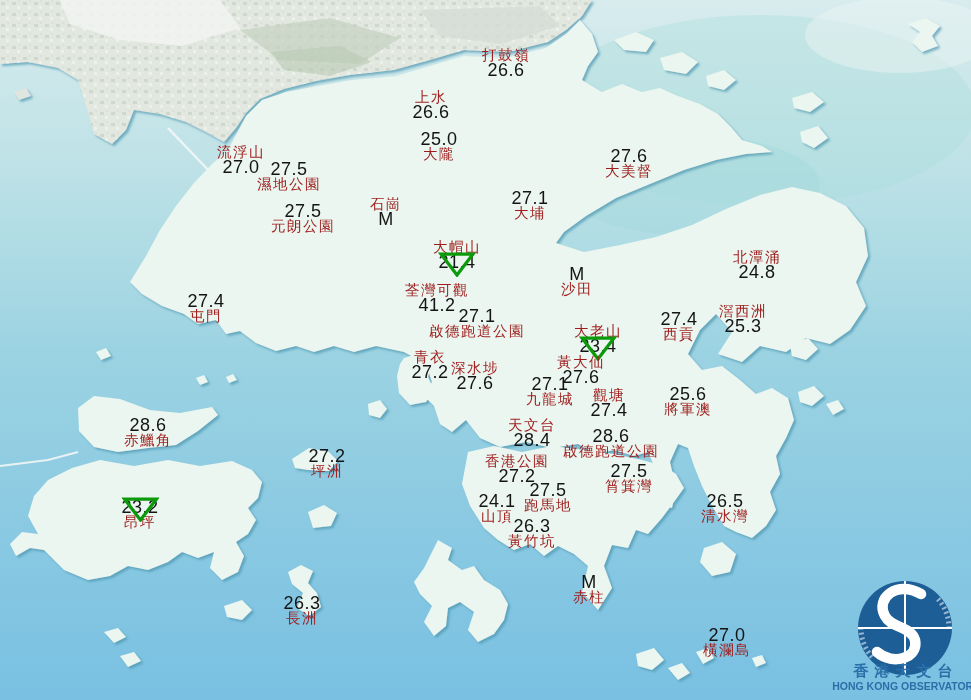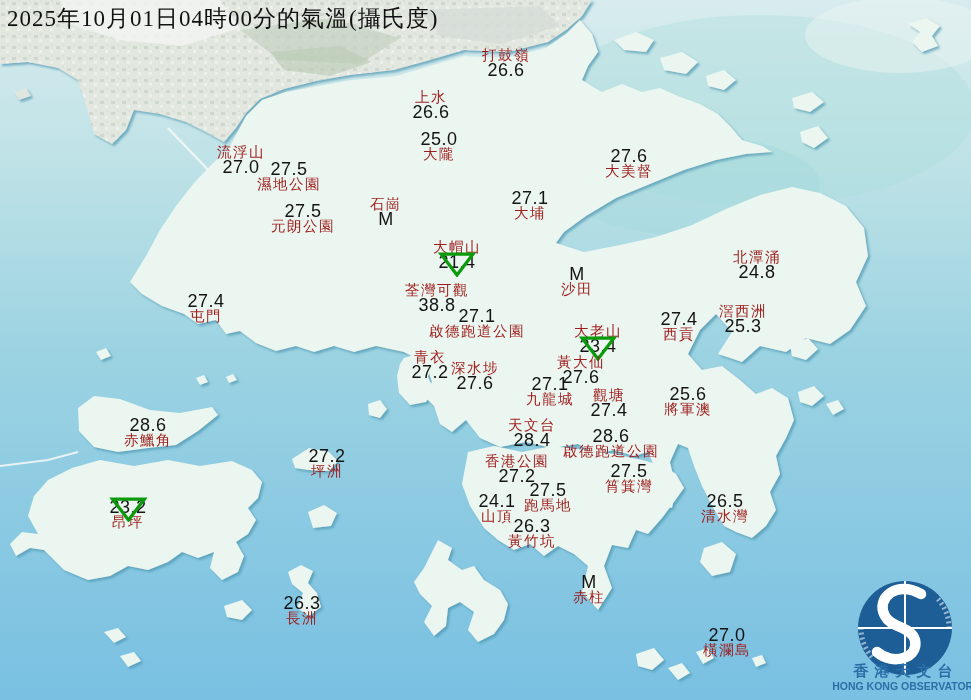--- a/index.html
+++ b/index.html
@@ -133,21 +133,20 @@
       <path d="M752,658 L762,655 L766,663 L756,667 Z"></path>
 
       <path d="M614,40 L636,32 L654,40 L646,52 L624,50 Z M660,58 L682,52 L698,62 L686,74 L664,70 Z M706,76 L724,70 L736,80 L724,90 L708,86 Z"></path>
       <path d="M792,98 L812,92 L824,102 L810,112 L794,108 Z M800,132 L818,126 L828,138 L814,148 L802,142 Z"></path>
       <path d="M908,24 L926,18 L940,26 L932,36 L938,46 L922,52 L912,42 L920,32 Z"></path>
 
       <path d="M96,352 L106,348 L111,356 L101,360 Z M196,378 L204,375 L208,382 L200,385 Z M226,377 L233,374 L237,380 L229,383 Z"></path>
     </g>
   </svg>
 
-  <div id="map-title">2025年10月01日04時00分的氣溫(攝氏度)</div>
 
   <div id="stations">
       <div class="station" style="left: 506px; top: 63px;">
         <div class="name">打鼓嶺</div>
         <div><span class="value">26.6</span></div>
       </div>
       <div class="station" style="left: 431px; top: 105px;">
         <div class="name">上水</div>
         <div><span class="value">26.6</span></div>
       </div>
@@ -184,21 +183,21 @@
         <div><span class="value">21.4<svg class="tri" width="38" height="26" viewBox="0 0 38 26">
               <polygon points="3,3 35,3 19,24" fill="none" stroke="#0a9a0a" stroke-width="3.2"></polygon>
             </svg></span></div>
       </div>
       <div class="station" style="left: 757px; top: 265px;">
         <div class="name">北潭涌</div>
         <div><span class="value">24.8</span></div>
       </div>
       <div class="station" style="left: 437px; top: 298px;">
         <div class="name">荃灣可觀</div>
-        <div><span class="value">38.8</span></div>
+        <div><span class="value">41.2</span></div>
       </div>
       <div class="station" style="left: 577px; top: 282px;">
         <div><span class="value">M</span></div>
         <div class="name">沙田</div>
       </div>
       <div class="station" style="left: 206px; top: 309px;">
         <div><span class="value">27.4</span></div>
         <div class="name">屯門</div>
       </div>
       <div class="station" style="left: 743px; top: 319px; text-align: center;">
@@ -268,21 +267,21 @@
         <div class="name">筲箕灣</div>
       </div>
       <div class="station" style="left: 548px; top: 498px;">
         <div><span class="value">27.5</span></div>
         <div class="name">跑馬地</div>
       </div>
       <div class="station" style="left: 497px; top: 509px;">
         <div><span class="value">24.1</span></div>
         <div class="name">山頂</div>
       </div>
-      <div class="station" style="left: 128px; top: 515px;">
+      <div class="station" style="left: 140px; top: 515px;">
         <div><span class="value">23.2<svg class="tri" width="38" height="26" viewBox="0 0 38 26">
               <polygon points="3,3 35,3 19,24" fill="none" stroke="#0a9a0a" stroke-width="3.2"></polygon>
             </svg></span></div>
         <div class="name">昂坪</div>
       </div>
       <div class="station" style="left: 725px; top: 509px;">
         <div><span class="value">26.5</span></div>
         <div class="name">清水灣</div>
       </div>
       <div class="station" style="left: 532px; top: 534px;">

